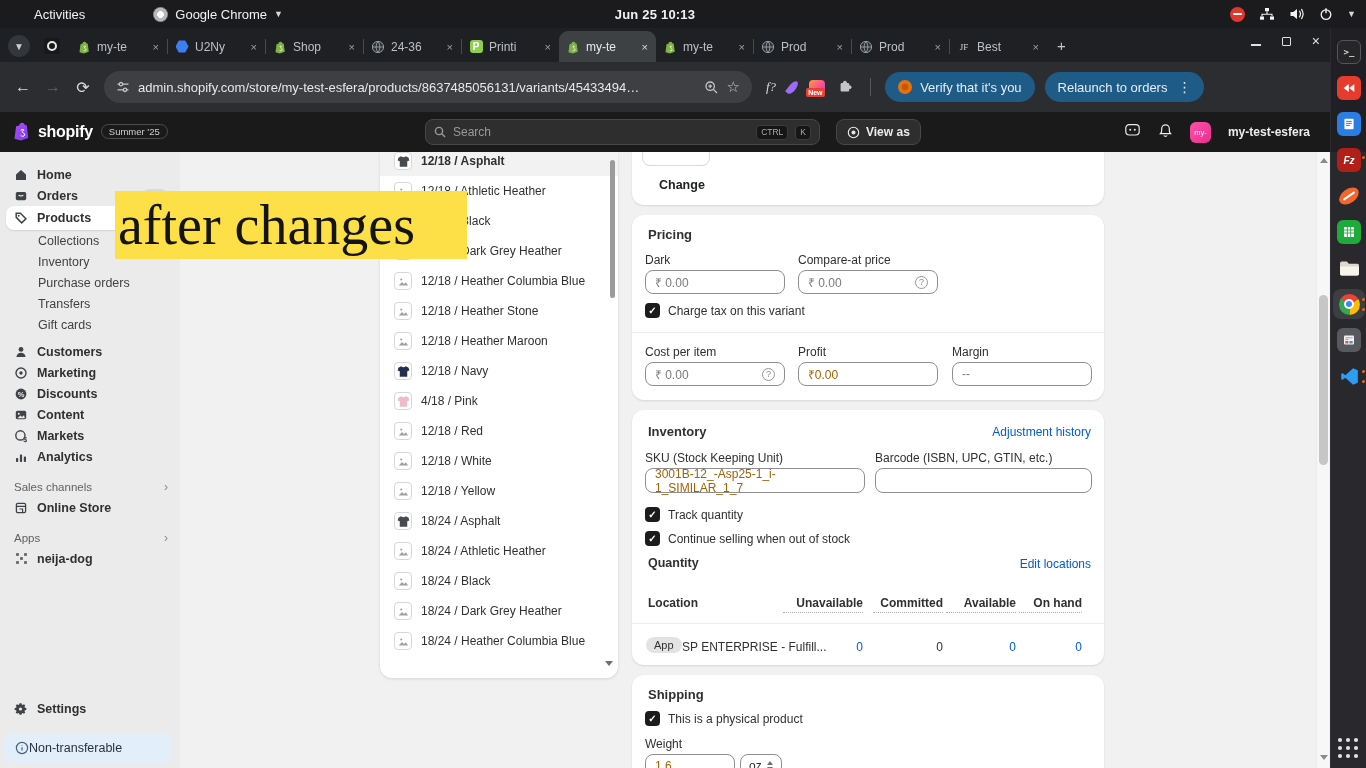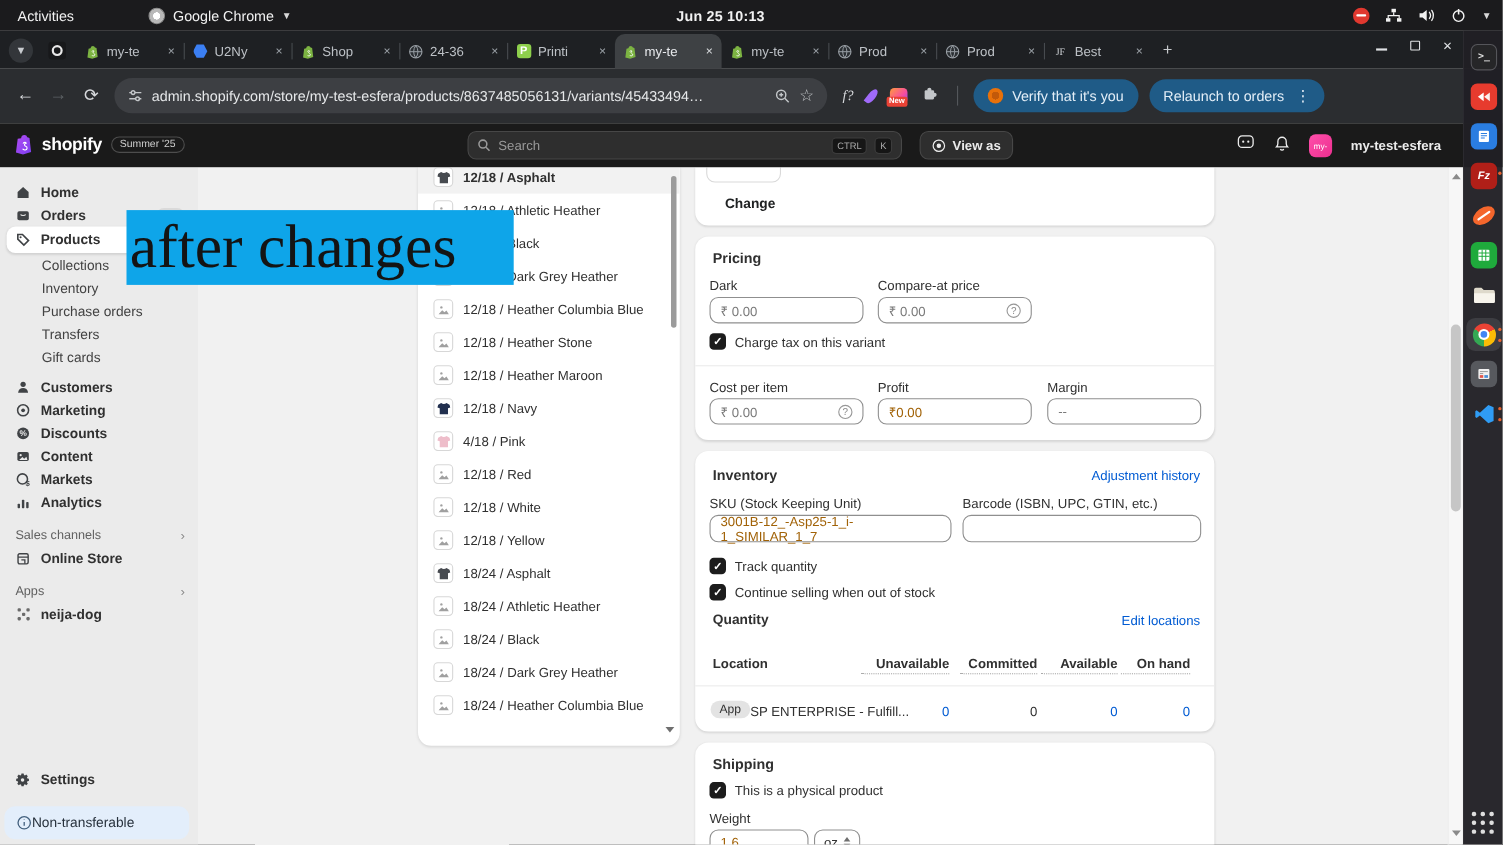--- a/index.html
+++ b/index.html
@@ -3,21 +3,21 @@
 <meta charset="utf-8">
 <style>
   html,body{margin:0;padding:0;background:#000;}
   *{box-sizing:border-box;}
   .screen{position:relative;width:1366px;height:768px;overflow:hidden;background:#f1f1f1;
           font-family:"Liberation Sans",sans-serif;-webkit-font-smoothing:antialiased;}
 
   
   .gnome-bar{position:absolute;top:0;left:0;right:0;height:28px;background:#1b1b1d;color:#f2f2f2;
              display:flex;align-items:center;font-size:13px;z-index:80;}
-  .gn-activities{margin-left:10px;padding:2px 6px;cursor:pointer;}
+  .gn-activities{margin-left:28px;padding:2px 6px;cursor:pointer;}
   .gn-appmenu{margin-left:62px;display:flex;align-items:center;gap:7px;cursor:pointer;}
   .gn-chrome-ic{width:15px;height:15px;border-radius:50%;
      background:radial-gradient(circle at 50% 50%, #fff 0 30%, #b9b9b9 32% 60%, #8e8e8e 62% 100%);}
   .gn-caret{font-size:9px;color:#d8d8d8;}
   .gn-clock{position:absolute;left:calc(50% - 28px);transform:translateX(-50%);font-weight:700;letter-spacing:.2px;}
   .gn-tray{position:absolute;right:10px;top:0;height:28px;display:flex;align-items:center;gap:14px;}
   .gn-dnd{width:15px;height:15px;border-radius:50%;background:#e0382f;position:relative;}
   .gn-dnd::after{content:"";position:absolute;left:3px;right:3px;top:6.5px;height:2px;background:#fff;border-radius:1px;}
   .gn-tray svg{display:block;}
 
@@ -152,21 +152,21 @@
 
   
   .page-scroll{position:absolute;right:37px;top:0;bottom:0;width:13px;background:#f7f7f7;border-left:1px solid #ececec;z-index:5;}
   .ps-up{position:absolute;top:6px;left:3px;width:0;height:0;border-left:4px solid transparent;border-right:4px solid transparent;
          border-bottom:5px solid #8a8a8a;}
   .ps-down{position:absolute;bottom:8px;left:3px;width:0;height:0;border-left:4px solid transparent;border-right:4px solid transparent;
          border-top:5px solid #8a8a8a;}
   .ps-thumb{position:absolute;left:2px;top:143px;width:9px;height:170px;background:#c6c6c6;border-radius:5px;}
 
   
-  .annotation{position:absolute;left:115px;top:191px;width:352px;height:68px;background:#0ea5e9;z-index:40;
+  .annotation{position:absolute;left:115px;top:191px;width:352px;height:68px;background:#fde047;z-index:40;
               font-family:"Liberation Serif",serif;font-size:56px;color:#141414;display:flex;align-items:center;
               padding-left:3px;white-space:nowrap;}
 
   
   .dock{position:absolute;right:0;top:28px;bottom:0;width:36px;background:rgba(32,31,36,.96);z-index:90;
         border-left:1px solid rgba(255,255,255,.05);}
   .dock-item{position:absolute;left:6px;width:24px;height:24px;display:flex;align-items:center;justify-content:center;}
   .dock-hl{position:absolute;left:2px;width:32px;height:30px;background:#3d3d42;border-radius:8px;}
   .dkb{width:24px;height:24px;border-radius:6px;display:flex;align-items:center;justify-content:center;}
   .ddot{position:absolute;right:1px;width:3px;height:3px;border-radius:50%;background:#e9622e;}

